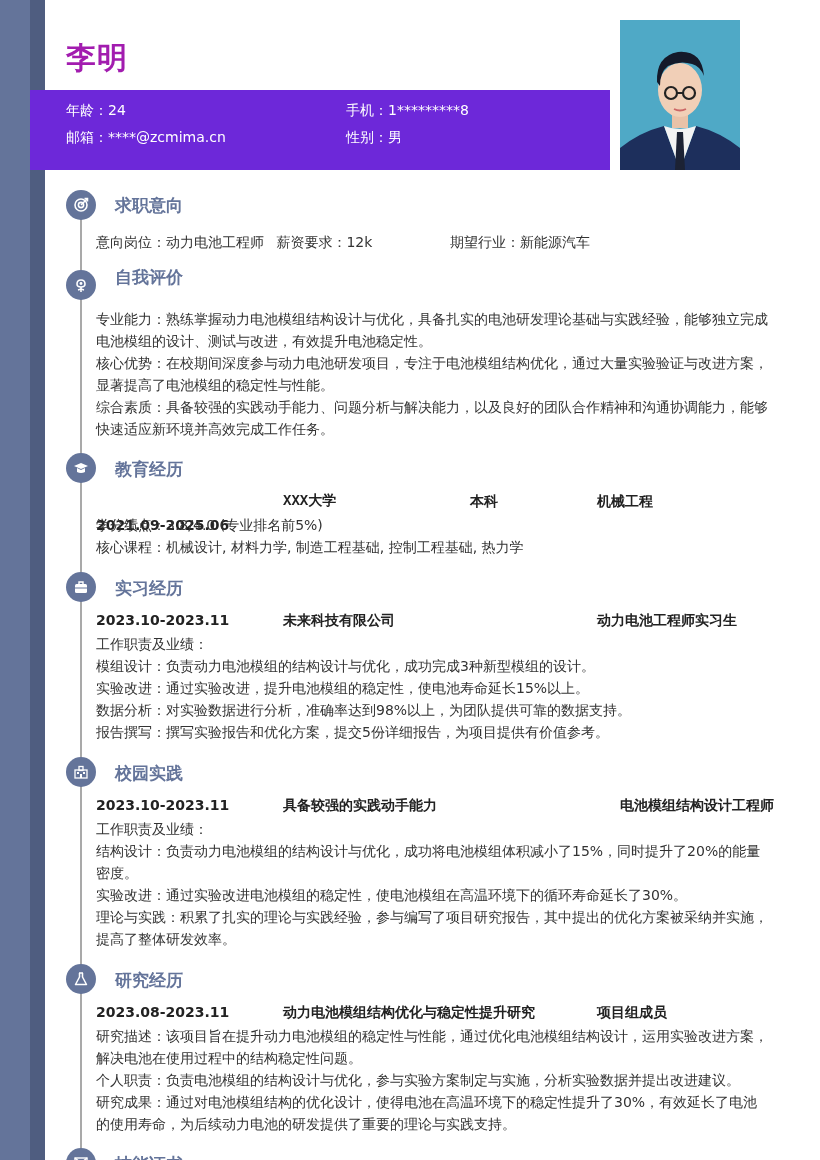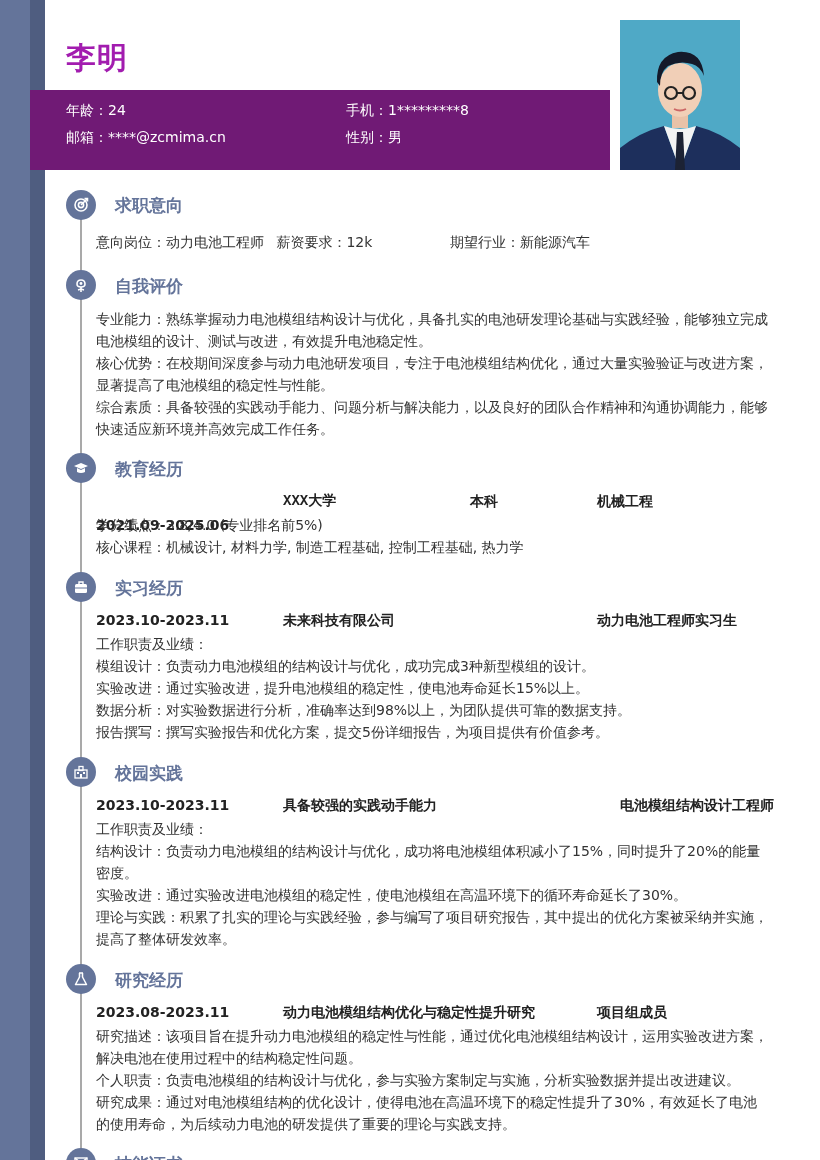--- a/index.html
+++ b/index.html
@@ -4,21 +4,21 @@
 <style>
   * { box-sizing: border-box; margin: 0; padding: 0; }
   html, body { width: 820px; height: 1160px; overflow: hidden; background: #ffffff; }
   body { position: relative; font-family: "DejaVu Sans", "Liberation Sans", sans-serif; color: #333333; }
 
   .band-outer { position: absolute; left: 0; top: 0; width: 30px; height: 1160px; background: #64749a; }
   .band-inner { position: absolute; left: 30px; top: 0; width: 15px; height: 1160px; background: #4f5d80; }
 
   .name { position: absolute; left: 66px; top: 38px; font-size: 30px; font-weight: bold; color: #a21caf; letter-spacing: 1px; }
 
-  .info-band { position: absolute; left: 30px; top: 90px; width: 580px; height: 80px; background: #701a75; }
+  .info-band { position: absolute; left: 30px; top: 90px; width: 580px; height: 80px; background: #6d28d9; }
   .info-item { position: absolute; font-size: 14px; color: #ffffff; line-height: 20px; }
 
   .photo { position: absolute; left: 620px; top: 20px; width: 120px; height: 150px; background: #4fa9c6; overflow: hidden; }
 
   .timeline-line { position: absolute; left: 80px; top: 205px; width: 2px; height: 955px; background: #a9a9a9; }
 
   .section-icon { position: absolute; left: 66px; width: 30px; height: 30px; border-radius: 50%; background: #64749a; display: flex; align-items: center; justify-content: center; }
   .section-title { position: absolute; left: 115px; font-size: 17px; font-weight: bold; color: #64749a; line-height: 24px; }
 
   .txt { position: absolute; left: 96px; width: 672px; font-size: 14px; line-height: 22px; color: #333333; }
@@ -74,21 +74,21 @@
 </div>
 
 <div class="section-icon" style="top:270px;">
   <svg width="16" height="16" viewBox="0 0 16 16">
       <path d="M8 3 Q4 3 4 7 Q4 10 8 10 Q12 10 12 7 Q12 3 8 3 Z" fill="none" stroke="#fff" stroke-width="1.6"></path>
       <circle cx="8" cy="6.5" r="1.4" fill="#fff"></circle>
       <line x1="8" y1="10" x2="8" y2="15" stroke="#fff" stroke-width="1.6"></line>
       <path d="M5 13 L8 12 L11 13" stroke="#fff" stroke-width="1.4" fill="none"></path>
     </svg>
 </div>
-<div class="section-title" style="top:274px;text-align:center;">自我评价</div>
+<div class="section-title" style="top:265px;text-align:center;">自我评价</div>
 <div class="txt" style="top:308px;">专业能力：熟练掌握动力电池模组结构设计与优化，具备扎实的电池研发理论基础与实践经验，能够独立完成电池模组的设计、测试与改进，有效提升电池稳定性。</div>
 <div class="txt" style="top:352px;">核心优势：在校期间深度参与动力电池研发项目，专注于电池模组结构优化，通过大量实验验证与改进方案，显著提高了电池模组的稳定性与性能。</div>
 <div class="txt" style="top:396px;">综合素质：具备较强的实践动手能力、问题分析与解决能力，以及良好的团队合作精神和沟通协调能力，能够快速适应新环境并高效完成工作任务。</div>
 
 <div class="section-icon" style="top:453px;">
   <svg width="16" height="16" viewBox="0 0 16 16">
       <path d="M1 6 L8 3 L15 6 L8 9 Z" fill="#fff"></path>
       <path d="M4 8 L4 12 Q8 14 12 12 L12 8 L8 10 Z" fill="#fff"></path>
     </svg>
 </div>

